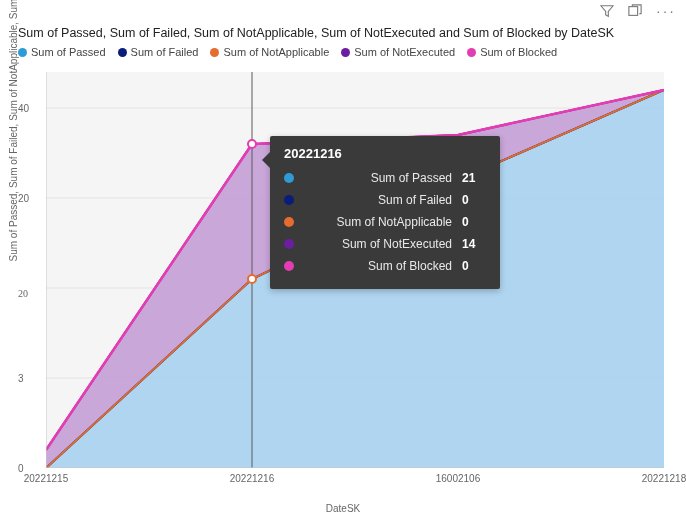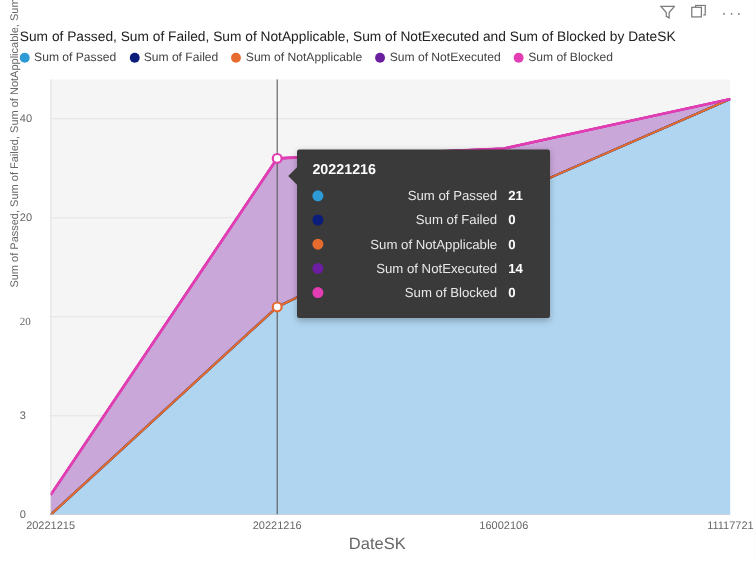--- a/index.html
+++ b/index.html
@@ -49,24 +49,24 @@
     transform: rotate(-90deg);
     transform-origin: left top;
     font-size: 10px;
     color: #666;
     white-space: nowrap;
     width: 360px;
     text-align: center;
   }
   .xlabel {
     position: absolute;
-    bottom: 11px;
+    bottom: 0;
     left: 50%;
     transform: translateX(-50%);
-    font-size: 15px;
+    font-size: 10px;
     color: #666;
   }
   .plot-wrap {
     position: absolute;
     left: 46px;
     top: 72px;
     width: 618px;
     height: 396px;
   }
   .tick-y {
@@ -185,21 +185,21 @@
   <div class="tick-y" style="top:396px;">0</div>
   <div class="tick-y" style="top: 306px;">3</div>
   <div class="tick-y" style="top: 221px; font-family: Liberation Serif, serif;">20</div>
   <div class="tick-y" style="top: 126px;">20</div>
   <div class="tick-y" style="top: 36px;">40</div>
 
   
   <div class="tick-x" style="left: 0px;">20221215</div>
   <div class="tick-x" style="left: 206px;">20221216</div>
   <div class="tick-x" style="left: 412px;">16002106</div>
-  <div class="tick-x" style="left: 618px;">11117721</div>
+  <div class="tick-x" style="left: 618px;">20221218</div>
 
   
   <div class="tooltip" id="tooltip" style="left: 224px; top: 64px;">
     <div class="tt-title">20221216</div>
     <div class="tt-row">
         <span class="tt-dot" style="background:#2e9bd6"></span>
         <span class="tt-label">Sum of Passed</span>
         <span class="tt-val">21</span>
       </div>
     <div class="tt-row">

